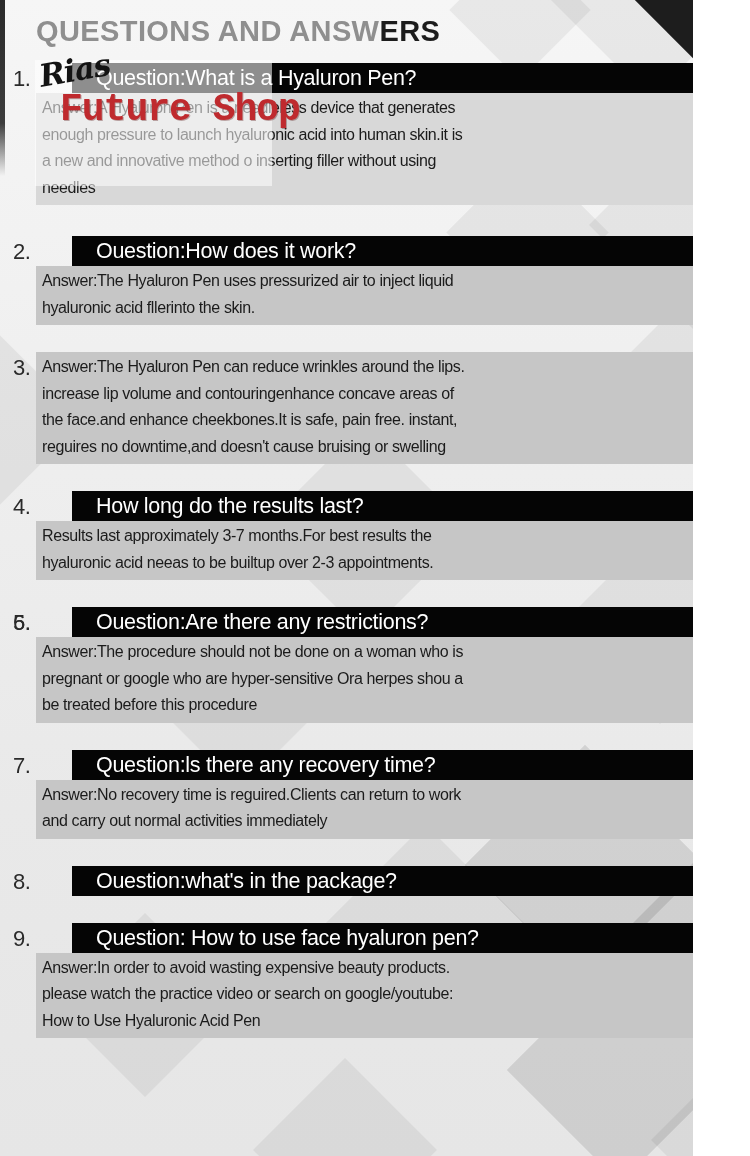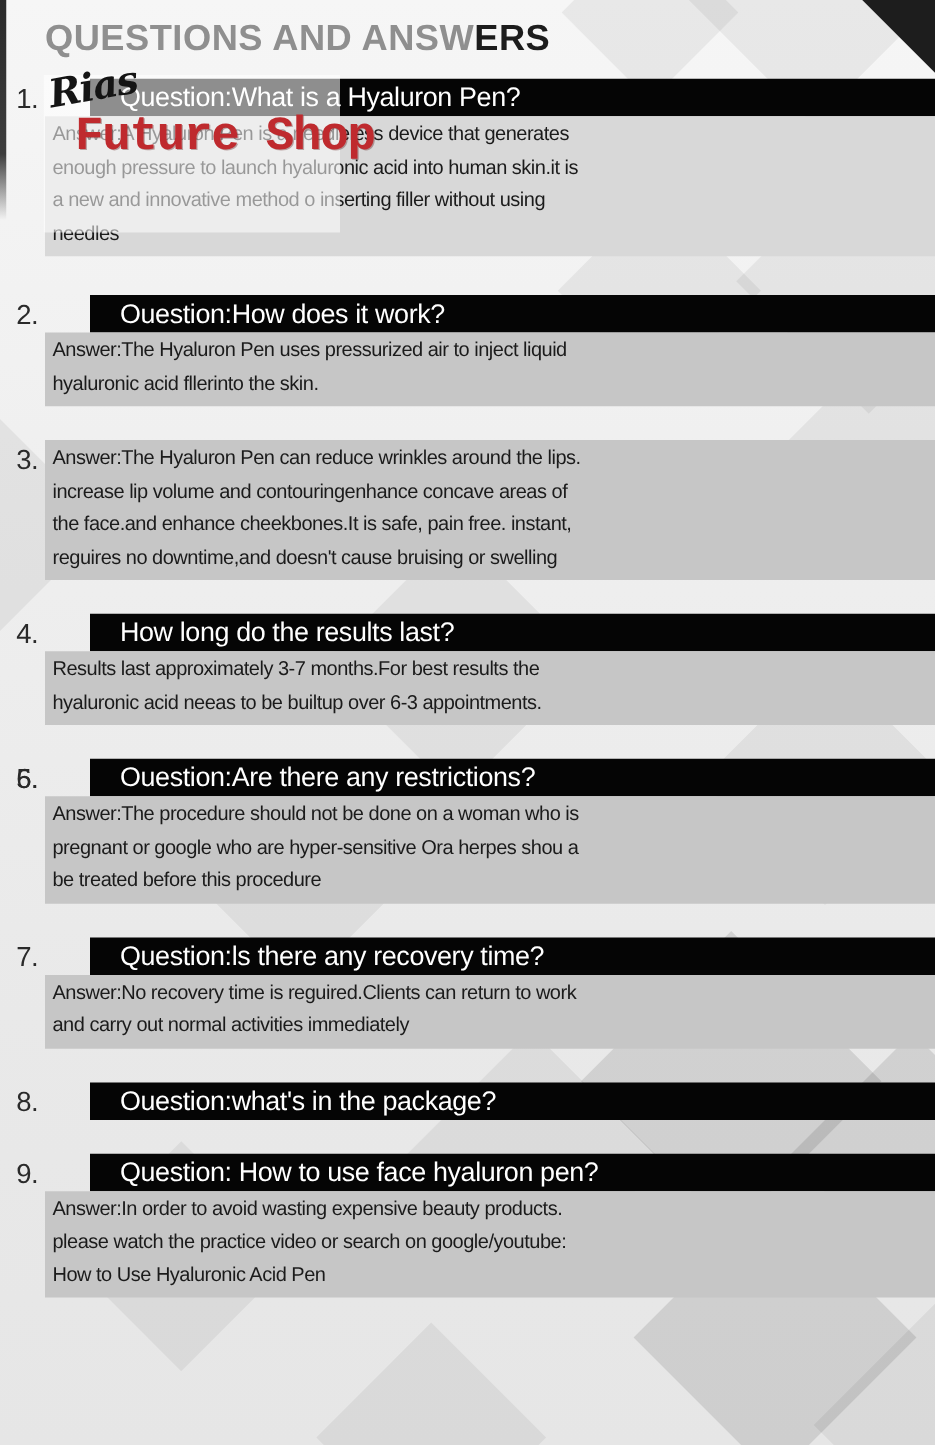--- a/index.html
+++ b/index.html
@@ -1,18 +1,18 @@
 <!DOCTYPE html>
 <html><head>
 <meta charset="utf-8">
 <style>
   html,body{margin:0;padding:0;}
   .page{
     position:relative;
-    width:748px;height:1156px;
+    width:693px;height:1156px;
     overflow:hidden;
     background:linear-gradient(180deg,#f6f6f6 0%,#efefef 35%,#e9e9e9 70%,#e6e6e6 100%);
     font-family:"Liberation Sans", sans-serif;
   }
   
   .bg-layer{position:absolute;inset:0;z-index:0;}
   .diamond{position:absolute;transform:rotate(45deg);background:rgba(0,0,0,0.055);}
   .diamond.dk{background:rgba(0,0,0,0.10);}
   .corner-tr{position:absolute;width:95px;height:95px;right:-52px;top:-52px;transform:rotate(45deg);background:#1d1d1d;z-index:0;}
   .left-strip{position:absolute;left:0;top:0;width:5px;height:176px;background:linear-gradient(180deg,#2a2a2a 0%,#3d3d3d 70%,rgba(60,60,60,0) 100%);z-index:2;}
@@ -124,21 +124,21 @@
     <div class="a">Answer:The Hyaluron Pen can reduce wrinkles around the lips.
 increase lip volume and contouringenhance concave areas of
 the face.and enhance cheekbones.It is safe, pain free. instant,
 reguires no downtime,and doesn't cause bruising or swelling</div>
   </div>
 
   <div class="faq-item">
     <span class="num">4.</span>
     <div class="q">How long do the results last?</div>
     <div class="a">Results last approximately 3-7 months.For best results the
-hyaluronic acid neeas to be builtup over 6-3 appointments.</div>
+hyaluronic acid neeas to be builtup over 2-3 appointments.</div>
   </div>
 
   <div class="faq-item">
     <span class="num">5.</span>
   </div>
 
   <div class="faq-item">
     <span class="num">6.</span>
     <div class="q">Ouestion:Are there any restrictions?</div>
     <div class="a">Answer:The procedure should not be done on a woman who is

